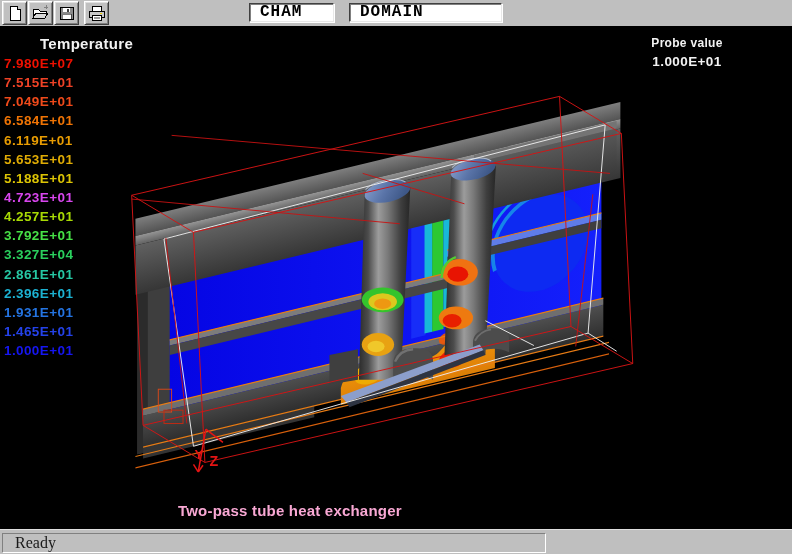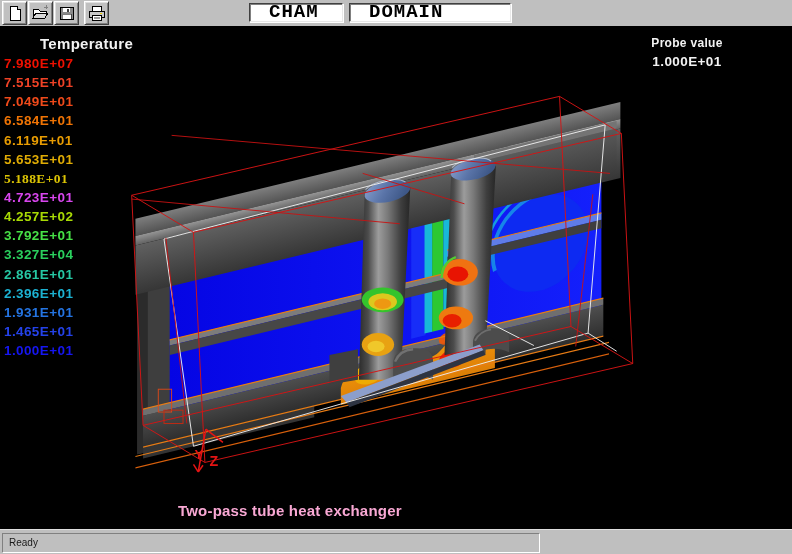--- a/index.html
+++ b/index.html
@@ -11,21 +11,21 @@
   .toolbar{position:absolute;left:0;top:0;width:792px;height:26px;background:#bfbfbf;}
   .tb-btn{position:absolute;top:1px;width:25px;height:24px;background:#c0c0c0;
           border:1px solid;border-color:#ffffff #404040 #404040 #ffffff;
           box-shadow:inset 1px 1px 0 #dfdfdf, inset -1px -1px 0 #808080;
           display:flex;align-items:center;justify-content:center;padding:0;}
   .tb-btn svg{width:17px;height:16px;}
   .tb-field{position:absolute;top:3px;height:17px;background:#ffffff;
             border:1px solid;border-color:#404040 #e8e8e8 #e8e8e8 #404040;
             box-shadow:inset 1px 1px 0 #808080, 1px 1px 0 #ffffff;
             font-family:"Liberation Mono","DejaVu Sans Mono",monospace;
-            font-size:19px;font-weight:bold;color:#000;line-height:17px;padding-left:19px;
+            font-size:16px;font-weight:bold;color:#000;line-height:17px;padding-left:10px;
             letter-spacing:1px;}
 
   
   .viewport{position:absolute;left:0;top:26px;width:792px;height:503px;background:#000;}
   .scene{position:absolute;left:0;top:0;}
 
   .legend{position:absolute;left:4px;top:9px;}
   .legend-title{color:#f2f2f2;font-size:15px;font-weight:bold;letter-spacing:.3px;margin-left:36px;}
   .legend-rows{margin-top:4px;}
   .legend-row{height:19.15px;font-size:13.5px;font-weight:bold;letter-spacing:.4px;
@@ -36,21 +36,21 @@
   .probe-value{font-size:13.5px;font-weight:bold;margin-top:4px;letter-spacing:.4px;}
 
   .caption{position:absolute;left:178px;top:476px;color:#f9a8d4;font-size:15px;
            font-weight:bold;letter-spacing:.2px;}
 
   
   .statusbar{position:absolute;left:0;top:529px;width:792px;height:25px;background:#bfbfbf;
              border-top:1px solid #dfdfdf;box-sizing:border-box;}
   .status-panel{position:absolute;left:2px;top:3px;width:530px;height:18px;
                 border:1px solid;border-color:#808080 #ffffff #ffffff #808080;
-                font-size:10px;color:#1a1a1a;line-height:17px;padding-left:6px;}
+                font-size:16px;color:#1a1a1a;line-height:17px;padding-left:12px;font-family:Liberation Serif, serif;}
 </style>
 </head>
 <body>
 
 <div class="app">
 
   <div class="toolbar">
     <button class="tb-btn" style="left:2px">
       <svg viewBox="0 0 17 16" shape-rendering="crispEdges">
         <path d="M4 1 h7 l3 3 v11 h-10 z" fill="#ffffff" stroke="#000" stroke-width="1"></path>
@@ -261,23 +261,23 @@
 
     <div class="legend">
       <div class="legend-title">Temperature</div>
       <div class="legend-rows" id="legend-entries">
           <div class="legend-row" style="color: rgb(238, 16, 0);">7.980E+07</div>
           <div class="legend-row" style="color: rgb(240, 66, 38);">7.515E+01</div>
           <div class="legend-row" style="color: rgb(240, 74, 26);">7.049E+01</div>
           <div class="legend-row" style="color: rgb(240, 116, 4);">6.584E+01</div>
           <div class="legend-row" style="color: rgb(232, 156, 2);">6.119E+01</div>
           <div class="legend-row" style="color: rgb(224, 172, 4);">5.653E+01</div>
-          <div class="legend-row" style="color: rgb(220, 196, 4); font-family: Liberation Serif, serif;">5.188E+01</div>
+          <div class="legend-row" style="color: rgb(220, 196, 4);">5.188E+01</div>
           <div class="legend-row" style="color: #d946ef;">4.723E+01</div>
-          <div class="legend-row" style="color: rgb(168, 218, 4);">4.257E+02</div>
+          <div class="legend-row" style="color: rgb(168, 218, 4);">4.257E+01</div>
           <div class="legend-row" style="color: rgb(70, 224, 70);">3.792E+01</div>
           <div class="legend-row" style="color: rgb(42, 208, 94);">3.327E+04</div>
           <div class="legend-row" style="color: rgb(38, 200, 164);">2.861E+01</div>
           <div class="legend-row" style="color: rgb(28, 178, 210);">2.396E+01</div>
           <div class="legend-row" style="color: rgb(36, 116, 226);">1.931E+01</div>
           <div class="legend-row" style="color: rgb(36, 66, 234);">1.465E+01</div>
           <div class="legend-row" style="color: rgb(22, 22, 242);">1.000E+01</div>
         </div>
     </div>
 

